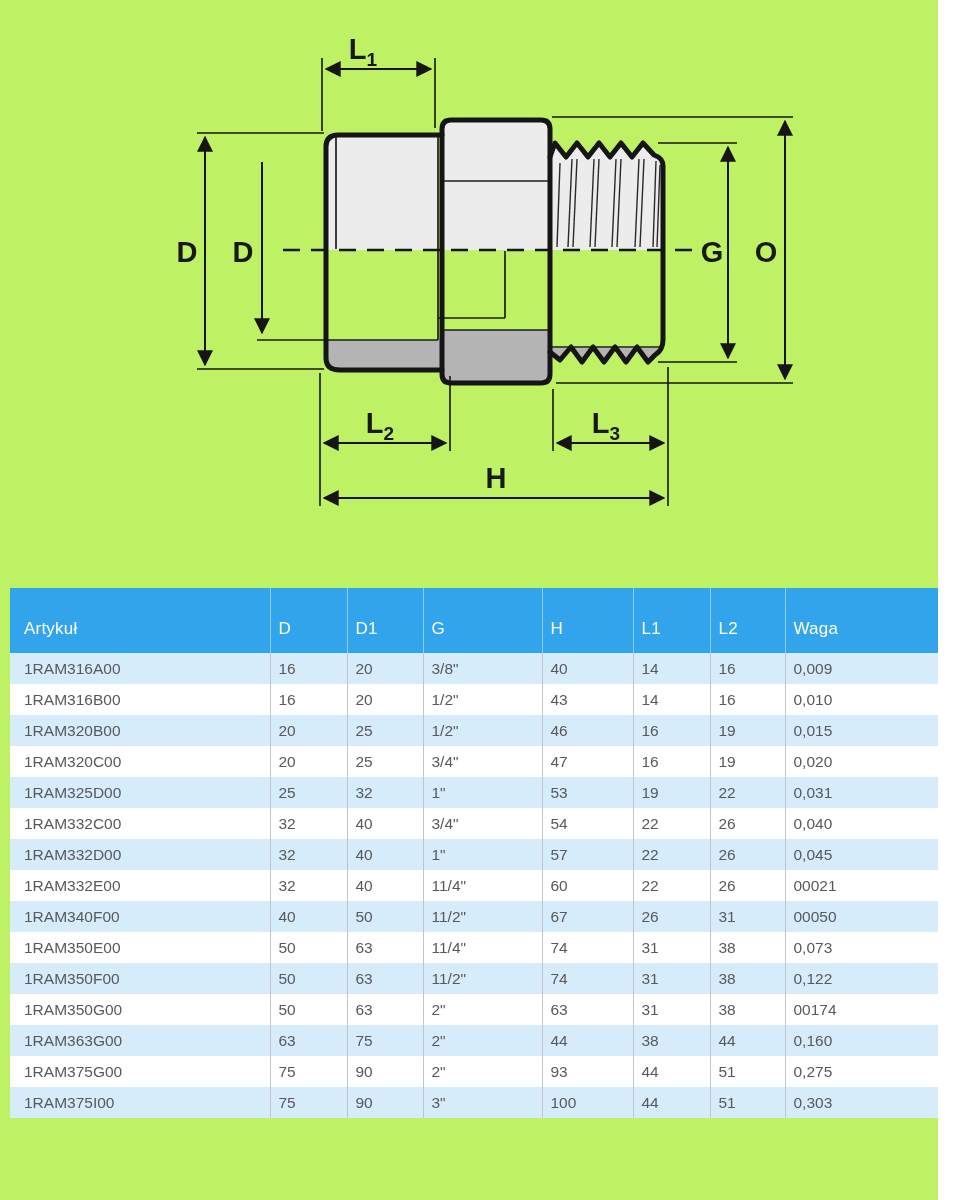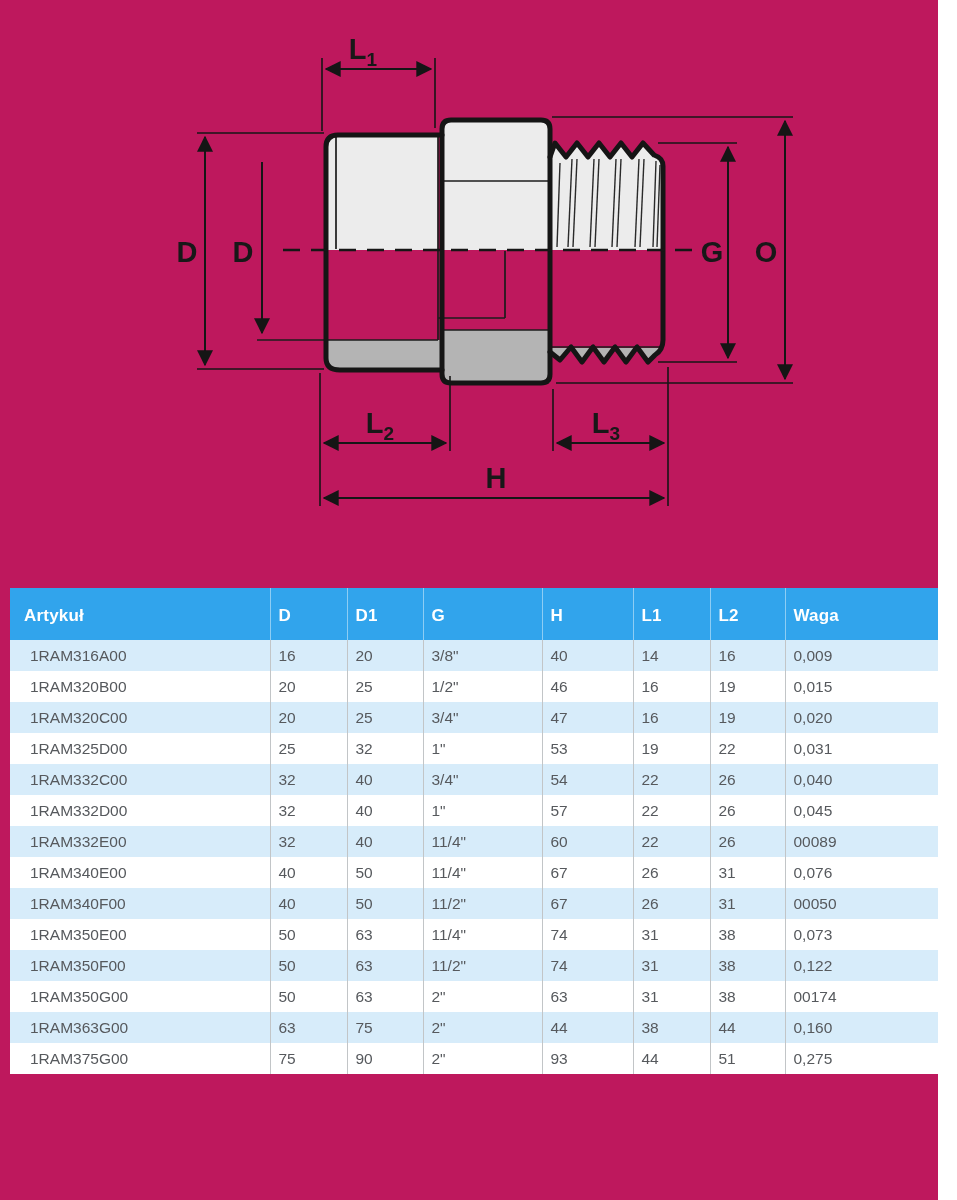--- a/index.html
+++ b/index.html
@@ -1,17 +1,17 @@
 <!DOCTYPE html>
 <html style="--header-bg: #31a4ec; --header-text: #ffffff; --alt-row-bg: #d7ecfa; --row-bg: #ffffff; --cell-text: #56595d; --grid-line: #c2c5c7; --outline: #151515; --body-fill: #ececec; --section-fill: #b4b4b4;"><head>
 <meta charset="utf-8">
 <style>
   html,body{margin:0;padding:0;background:#ffffff;}
   body{width:957px;font-family:"Liberation Sans",sans-serif;}
-  .page{width:938px;height:1200px;position:relative;background:#be185d;overflow:hidden;}
+  .page{width:938px;height:1200px;position:relative;background:#bef264;overflow:hidden;}
 
   
   .diagram-wrap{position:absolute;left:0;top:0;width:957px;height:560px;}
   svg .thin{stroke:#1c1c1c;stroke-width:1.7;fill:none;}
   svg .flank{stroke:#2a2a2a;stroke-width:1.4;fill:none;}
   svg .thick{stroke:var(--outline);stroke-width:5;fill:none;stroke-linejoin:round;stroke-linecap:round;}
   svg .fill-body{fill:var(--body-fill);}
   svg .fill-cut{fill:var(--section-fill);}
   svg .dimline{stroke:#161616;stroke-width:2;fill:none;}
   svg .extline{stroke:#161616;stroke-width:1.6;fill:none;}
@@ -19,32 +19,32 @@
   svg .lbl{font-family:"Liberation Sans",sans-serif;font-size:29px;font-weight:700;fill:#181818;}
   svg .sub{font-size:19px;}
 
   
   table[data-name="dimensions-table"]{
     position:absolute;left:10px;top:588px;width:937px;
     border-collapse:collapse;table-layout:fixed;
   }
   thead th{
     background:var(--header-bg);color:var(--header-text);
-    font-size:17px;font-weight:700;text-align:left;
-    height:48px;padding:4px 0 0 8px;letter-spacing:.2px;
+    font-size:17px;font-weight:400;text-align:left;
+    height:48px;padding:17px 0 0 8px;letter-spacing:.2px;
     border-left:1px solid rgba(255,255,255,.45);
   }
   thead th:first-child{padding-left:14px;border-left:none;}
   tbody td{
     font-size:15.5px;color:var(--cell-text);
     height:31px;padding:0 0 0 8px;
     border-left:1px solid var(--grid-line);
     white-space:nowrap;overflow:hidden;
   }
-  tbody td:first-child{padding-left:20px;border-left:none;}
+  tbody td:first-child{padding-left:14px;border-left:none;}
   tbody tr{background:var(--row-bg);}
   tbody tr:nth-child(odd){background:var(--alt-row-bg);}
 </style>
 </head>
 <body>
 
 <div class="page" data-name="page">
 
   <div class="diagram-wrap" data-name="technical-drawing">
     <svg width="957" height="560" viewBox="0 0 957 560" data-name="fitting-diagram">
@@ -174,20 +174,30 @@
           <td data-name="cell-artykul">1RAM316A00</td>
           <td data-name="table-cell">16</td>
           <td data-name="table-cell">20</td>
           <td data-name="table-cell">3/8"</td>
           <td data-name="table-cell">40</td>
           <td data-name="table-cell">14</td>
           <td data-name="table-cell">16</td>
           <td data-name="table-cell">0,009</td>
         </tr>
         <tr data-name="table-row">
+          <td data-name="cell-artykul">1RAM316B00</td>
+          <td data-name="table-cell">16</td>
+          <td data-name="table-cell">20</td>
+          <td data-name="table-cell">1/2"</td>
+          <td data-name="table-cell">43</td>
+          <td data-name="table-cell">14</td>
+          <td data-name="table-cell">16</td>
+          <td data-name="table-cell">0,010</td>
+        </tr>
+        <tr data-name="table-row">
           <td data-name="cell-artykul">1RAM320B00</td>
           <td data-name="table-cell">20</td>
           <td data-name="table-cell">25</td>
           <td data-name="table-cell">1/2"</td>
           <td data-name="table-cell">46</td>
           <td data-name="table-cell">16</td>
           <td data-name="table-cell">19</td>
           <td data-name="table-cell">0,015</td>
         </tr>
         <tr data-name="table-row">
@@ -231,31 +241,21 @@
           <td data-name="table-cell">0,045</td>
         </tr>
         <tr data-name="table-row">
           <td data-name="cell-artykul">1RAM332E00</td>
           <td data-name="table-cell">32</td>
           <td data-name="table-cell">40</td>
           <td data-name="table-cell">11/4"</td>
           <td data-name="table-cell">60</td>
           <td data-name="table-cell">22</td>
           <td data-name="table-cell">26</td>
-          <td data-name="table-cell">00089</td>
-        </tr>
-        <tr data-name="table-row">
-          <td data-name="cell-artykul">1RAM340E00</td>
-          <td data-name="table-cell">40</td>
-          <td data-name="table-cell">50</td>
-          <td data-name="table-cell">11/4"</td>
-          <td data-name="table-cell">67</td>
-          <td data-name="table-cell">26</td>
-          <td data-name="table-cell">31</td>
-          <td data-name="table-cell">0,076</td>
+          <td data-name="table-cell">00021</td>
         </tr>
         <tr data-name="table-row">
           <td data-name="cell-artykul">1RAM340F00</td>
           <td data-name="table-cell">40</td>
           <td data-name="table-cell">50</td>
           <td data-name="table-cell">11/2"</td>
           <td data-name="table-cell">67</td>
           <td data-name="table-cell">26</td>
           <td data-name="table-cell">31</td>
           <td data-name="table-cell">00050</td>
@@ -303,16 +303,26 @@
         <tr data-name="table-row">
           <td data-name="cell-artykul">1RAM375G00</td>
           <td data-name="table-cell">75</td>
           <td data-name="table-cell">90</td>
           <td data-name="table-cell">2"</td>
           <td data-name="table-cell">93</td>
           <td data-name="table-cell">44</td>
           <td data-name="table-cell">51</td>
           <td data-name="table-cell">0,275</td>
         </tr>
+        <tr data-name="table-row">
+          <td data-name="cell-artykul">1RAM375I00</td>
+          <td data-name="table-cell">75</td>
+          <td data-name="table-cell">90</td>
+          <td data-name="table-cell">3"</td>
+          <td data-name="table-cell">100</td>
+          <td data-name="table-cell">44</td>
+          <td data-name="table-cell">51</td>
+          <td data-name="table-cell">0,303</td>
+        </tr>
       </tbody>
   </table>
 
 </div>
 
 </body></html>

